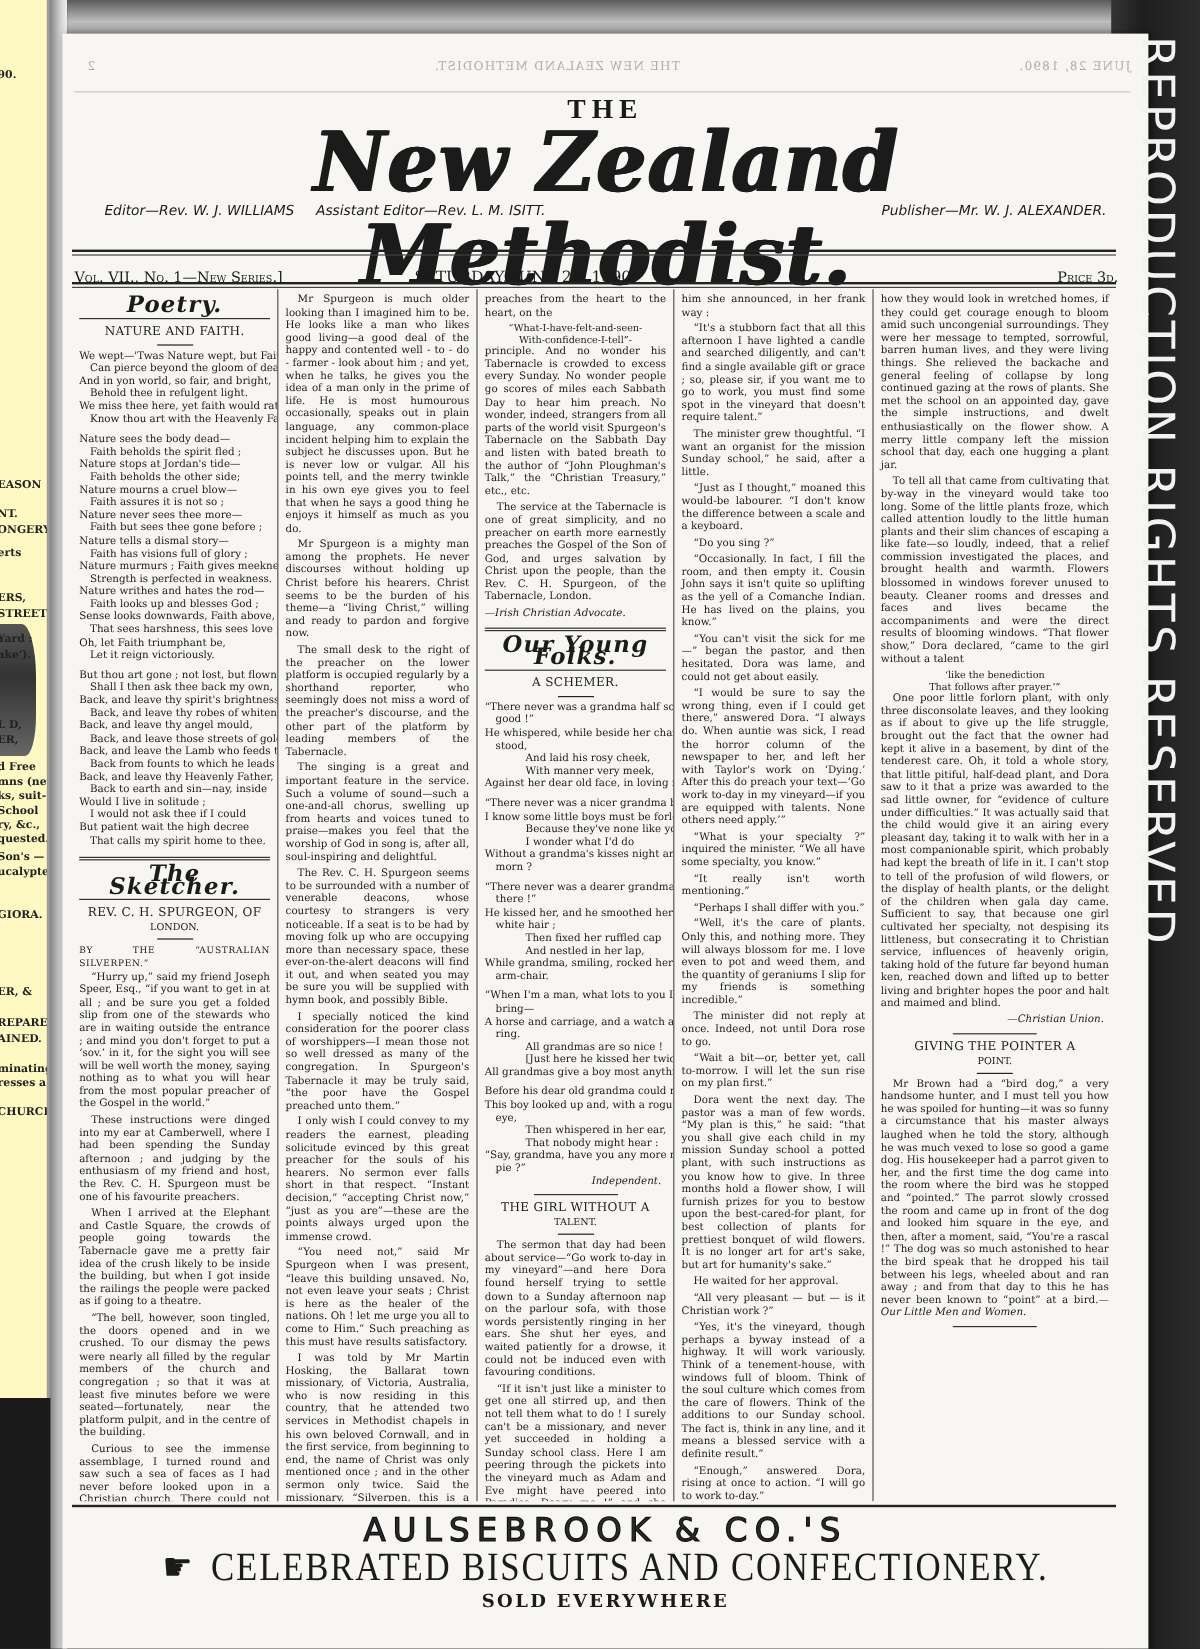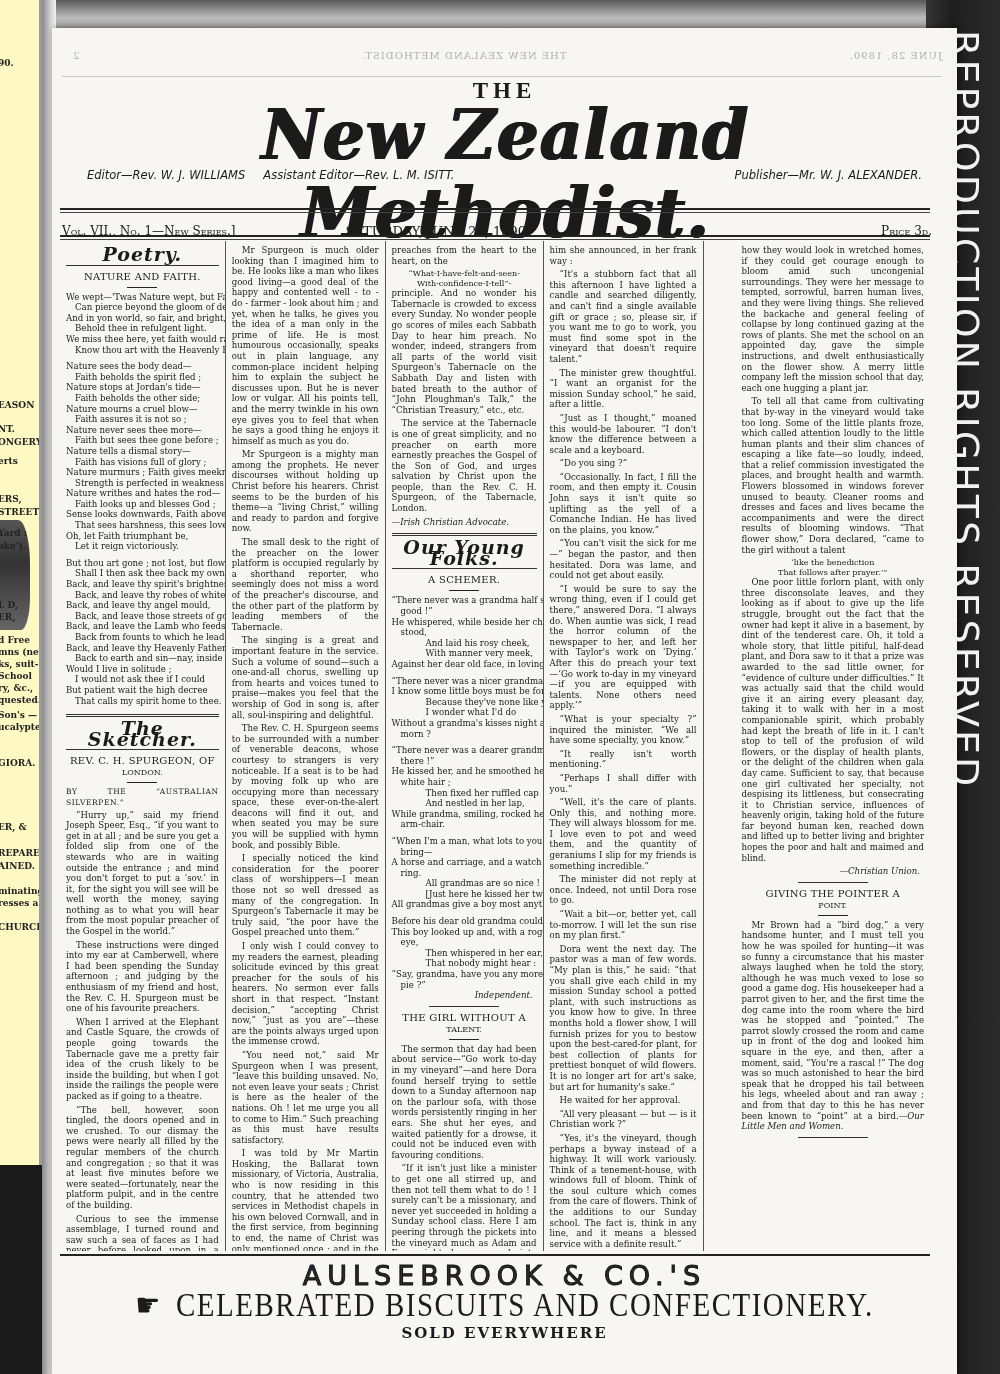--- a/index.html
+++ b/index.html
@@ -36,21 +36,21 @@
   .rule-thin { position: absolute; left: 8px; width: 870px; border-top: 1px solid #444; }
 
   .dateline { position: absolute; top: 196px; left: 10px; width: 870px; font-size: 12px; display: flex; align-items: flex-start; }
   .dateline .vol { font-variant: small-caps; }
   .dateline .date { margin-left: 110px; font-size: 13px; }
   .dateline .price { margin-left: auto; font-variant: small-caps; font-size: 12px; }
 
   .columns { position: absolute; top: 213px; left: 8px; width: 870px; height: 1010px; display: flex; }
   .col { position: relative; height: 100%; padding: 4px 6px 0 6px; font-size: 8.6px; line-height: 10.6px; text-align: justify; border-right: 1px solid #555; overflow: hidden; }
   .col:last-child { border-right: none; }
-  .c1 { width: 172px; } .c2 { width: 166px; } .c3 { width: 164px; } .c4 { width: 166px; } .c5 { width: 202px; margin-left: 32px; }
+  .c1 { width: 172px; } .c2 { width: 166px; } .c3 { width: 164px; } .c4 { width: 166px; } .c5 { width: 202px; }
 
   .section-head { font-family: "DejaVu Serif", serif; font-weight: bold; font-style: italic; font-size: 19px; text-align: center; padding: 4px 0 3px 0; letter-spacing: 1px; }
   .dbl-rule { border-top: 3px double #333; margin: 2px 0; }
   .sgl-rule { border-top: 1px solid #333; margin: 2px 0; }
   .art-title { text-align: center; font-size: 10px; line-height: 12px; margin: 5px 0 1px 0; letter-spacing: .3px; }
   .art-sub { text-align: center; font-size: 8px; line-height: 10px; }
   .short-rule { width: 30px; margin: 4px auto 4px auto; border-top: 1.5px solid #222; }
   .mid-rule { width: 70px; margin: 5px auto; border-top: 1px solid #333; }
   .byline { font-size: 7.5px; letter-spacing: .6px; margin-bottom: 1px; }
 

